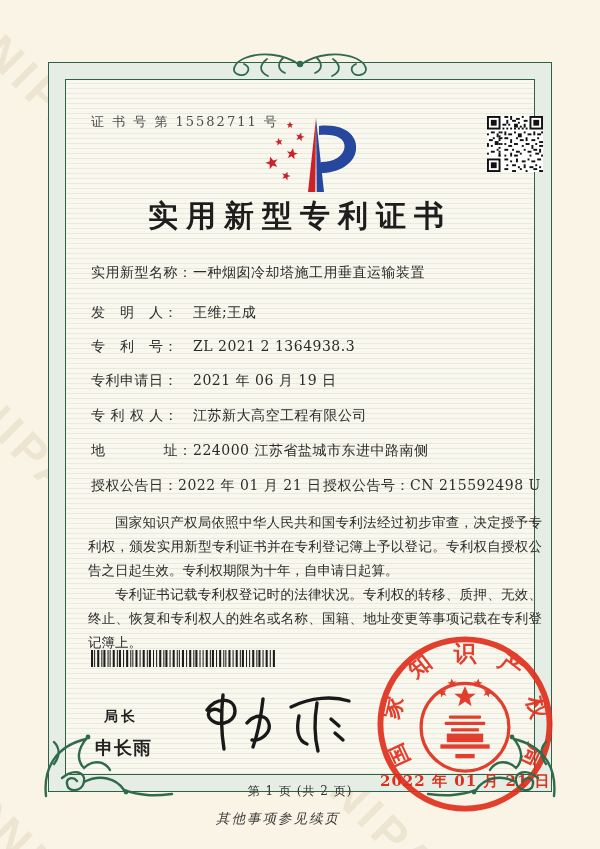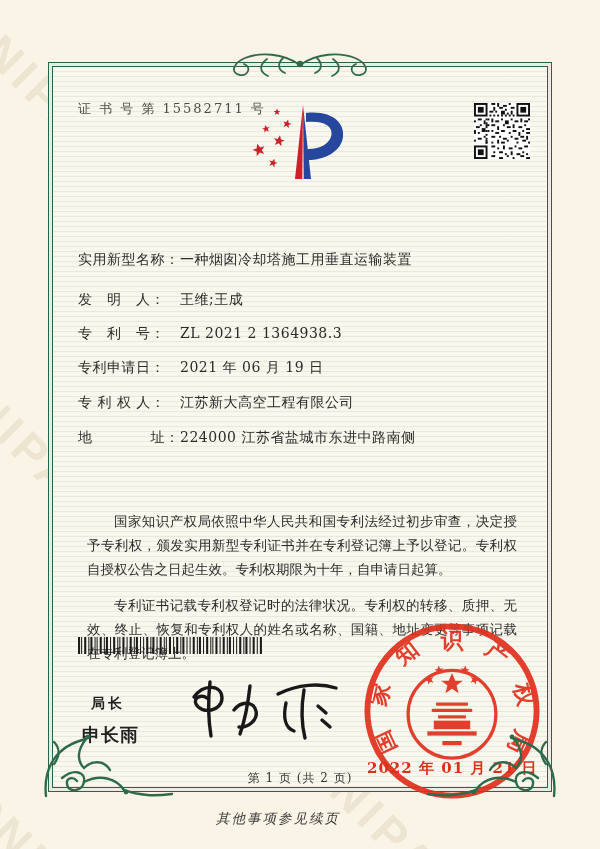--- a/index.html
+++ b/index.html
@@ -18,21 +18,21 @@
     position:absolute;
     font-family:"Liberation Sans","DejaVu Sans",sans-serif;
     font-weight:bold;font-size:46px;letter-spacing:6px;
     color:#d9cdb2;opacity:.38;
     transform:rotate(45deg);transform-origin:left top;
     white-space:nowrap;pointer-events:none;
   }
   
   .cert-border{
     position:absolute;left:48px;top:62px;width:504px;height:730px;
-    border:1px solid #2c6247;background:#e6ede4;padding:3px;box-sizing:border-box;
+    border:1px solid #2c6247;background:#e6ede4;padding:16px;box-sizing:border-box;
   }
   .cert-inner{
     position:relative;width:100%;height:100%;
     border:1px solid #2c6247;box-sizing:border-box;
     background:
       repeating-linear-gradient(0deg, rgba(124,166,138,.16) 0 1px, rgba(0,0,0,0) 1px 5px),
       #faf8ee;
     overflow:visible;
   }
   .cert-no{
@@ -51,21 +51,21 @@
     font-size:14px;color:#2e2e2e;white-space:nowrap;letter-spacing:.5px;
   }
   .field-label{display:inline-block;min-width:102px;color:#2e2e2e;}
   .field-value{color:#2a2a2a;}
   .pair2{position:absolute;left:232px;top:0;white-space:nowrap;}
   .body-text{
     position:absolute;left:22px;top:430px;width:454px;
     font-size:13.5px;line-height:1.78;color:#2c2c2c;
     text-align:justify;
   }
-  .body-text p{margin:12px;text-indent:2em;}
+  .body-text p{margin:0;text-indent:2em;}
   .barcode{position:absolute;left:25px;top:570px;width:186px;height:17px;}
   .signer-title{position:absolute;left:38px;top:628px;font-size:14px;font-weight:600;color:#222;letter-spacing:3px;}
   .signer-name{position:absolute;left:29px;top:656px;font-size:18px;font-weight:600;color:#222;letter-spacing:1px;}
   .signature{position:absolute;left:127px;top:603px;width:185px;height:80px;}
   .seal{position:absolute;left:308px;top:553px;width:182px;height:182px;opacity:.92;}
   .seal-date{
     position:absolute;left:314px;top:692px;width:180px;
     font-size:15px;font-weight:700;color:#dd2f1c;letter-spacing:1px;white-space:nowrap;
   }
   .page-info{
@@ -229,38 +229,43 @@
             <rect x="27" y="26" width="1" height="1"></rect>
           <rect x="9" y="27" width="2" height="1"></rect>
             <rect x="13" y="28" width="2" height="1"></rect>
             <rect x="17" y="27" width="1" height="1"></rect>
             <rect x="20" y="28" width="1" height="1"></rect>
             <rect x="24" y="27" width="2" height="1"></rect>
             <rect x="27" y="28" width="2" height="1"></rect>
         </g>
       </svg>
 
+      <div class="cert-title">实用新型专利证书</div>
 
       <div class="field-row" style="top:184px;">
         <span class="field-label">实用新型名称：</span><span class="field-value">一种烟囱冷却塔施工用垂直运输装置</span>
       </div>
       <div class="field-row" style="top:224px;">
         <span class="field-label">发　明　人：</span><span class="field-value">王维;王成</span>
       </div>
       <div class="field-row" style="top:258px;">
         <span class="field-label">专　利　号：</span><span class="field-value">ZL 2021 2 1364938.3</span>
       </div>
       <div class="field-row" style="top:292px;">
         <span class="field-label">专利申请日：</span><span class="field-value">2021 年 06 月 19 日</span>
       </div>
       <div class="field-row" style="top:327px;">
         <span class="field-label">专 利 权 人：</span><span class="field-value">江苏新大高空工程有限公司</span>
       </div>
       <div class="field-row" style="top:362px;">
         <span class="field-label">地　　　　址：</span><span class="field-value">224000 江苏省盐城市东进中路南侧</span>
+      </div>
+      <div class="field-row" style="top:397px;">
+        <span><span>授权公告日：</span><span>2022 年 01 月 21 日</span></span>
+        <span class="pair2"><span>授权公告号：</span><span>CN 215592498 U</span></span>
       </div>
 
       <div class="body-text">
         <p>国家知识产权局依照中华人民共和国专利法经过初步审查，决定授予专利权，颁发实用新型专利证书并在专利登记簿上予以登记。专利权自授权公告之日起生效。专利权期限为十年，自申请日起算。</p>
         <p>专利证书记载专利权登记时的法律状况。专利权的转移、质押、无效、终止、恢复和专利权人的姓名或名称、国籍、地址变更等事项记载在专利登记簿上。</p>
       </div>
 
       <svg class="barcode" viewBox="0 0 180 16" preserveAspectRatio="none" aria-hidden="true">
         <g fill="#1c1c1c">
           <rect x="0" y="0" width="2" height="16"></rect>

